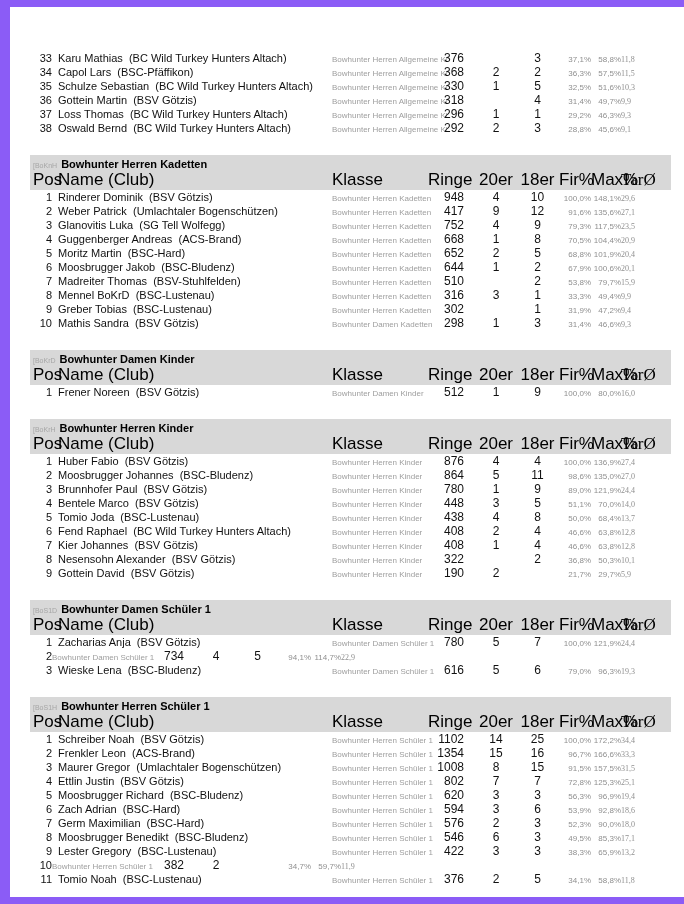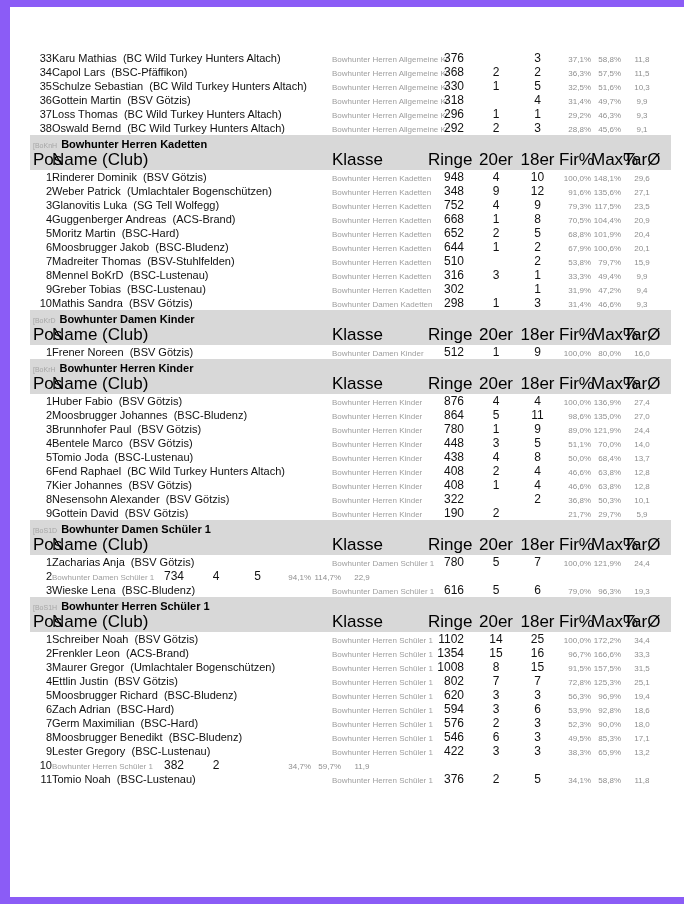--- a/index.html
+++ b/index.html
@@ -4,45 +4,45 @@
 <style>
   html,body{margin:0;padding:0;}
   body{
     width:684px;height:904px;overflow:hidden;
     font-family:"Liberation Sans","DejaVu Sans",sans-serif;
     background:#1d1d1d;
   }
   .frame{position:relative;width:684px;height:904px;background:#8b5cf6;overflow:hidden;}
   .page{position:absolute;left:10px;top:7px;width:674px;height:890px;background:#ffffff;overflow:hidden;}
   .content{padding:44px 0 0 20px;width:641px;}
-  .section + .section{}
+  .section + .section{margin-top:20px;}
 
   
   .section-head{background:#d8d8d8;padding:2px 0 2px 0;}
   .sec-title-line{display:flex;align-items:baseline;height:15px;line-height:15px;padding-left:3px;}
   .sec-tag{font-size:7px;color:#a6a6a6;line-height:15px;white-space:pre;}
   .sec-title{font-size:11px;font-weight:bold;color:#000;margin-left:4px;line-height:15px;white-space:pre;}
   .cols-line{display:flex;align-items:baseline;height:16px;}
   .cols-line span{font-size:17px;color:#000;line-height:16px;white-space:pre;}
 
   
   .row{display:flex;align-items:baseline;height:14px;}
   .row span{line-height:14px;white-space:pre;}
 
   
   .c-pos{width:22px;text-align:right;box-sizing:border-box;}
   .h-pos{width:22px;text-align:left;padding-left:3px;box-sizing:border-box;}
-  .c-name{width:280px;text-align:left;box-sizing:border-box;overflow:visible;}
+  .c-name{width:280px;padding-left:6px;text-align:left;box-sizing:border-box;overflow:visible;}
   .c-klasse{width:96px;text-align:left;box-sizing:border-box;}
   .c-ringe{width:36px;text-align:right;box-sizing:border-box;}
   .c-20{width:40px;margin-left:12px;text-align:center;box-sizing:border-box;}
   .c-18{width:43px;text-align:center;box-sizing:border-box;}
   .c-fir{width:32px;text-align:right;box-sizing:border-box;}
   .c-max{width:30px;text-align:right;box-sizing:border-box;}
-  .c-tar{width:46px;padding-right:4px;text-align:center;box-sizing:border-box;}
+  .c-tar{width:46px;padding-right:4px;text-align:left;box-sizing:border-box;font-family:Liberation Serif, serif;}
 
   
   .t-main{font-size:11px;color:#111;}
   .t-num{font-size:12px;color:#111;}
   .t-klasse{font-size:8px;color:#9e9e9e;}
   .t-pct{font-size:8px;color:#8f8f8f;}
 </style>
 </head>
 <body>
 
@@ -143,21 +143,21 @@
             <span class="c-20 t-num">4</span>
             <span class="c-18 t-num">10</span>
             <span class="c-fir t-pct">100,0%</span>
             <span class="c-max t-pct">148,1%</span>
             <span class="c-tar t-pct">29,6</span>
           </div>
           <div class="row">
             <span class="c-pos t-main">2</span>
             <span class="c-name t-main">Weber Patrick  (Umlachtaler Bogenschützen)</span>
             <span class="c-klasse t-klasse">Bowhunter Herren Kadetten</span>
-            <span class="c-ringe t-num">348</span>
+            <span class="c-ringe t-num">417</span>
             <span class="c-20 t-num">9</span>
             <span class="c-18 t-num">12</span>
             <span class="c-fir t-pct">91,6%</span>
             <span class="c-max t-pct">135,6%</span>
             <span class="c-tar t-pct">27,1</span>
           </div>
           <div class="row">
             <span class="c-pos t-main">3</span>
             <span class="c-name t-main">Glanovitis Luka  (SG Tell Wolfegg)</span>
             <span class="c-klasse t-klasse">Bowhunter Herren Kadetten</span>

